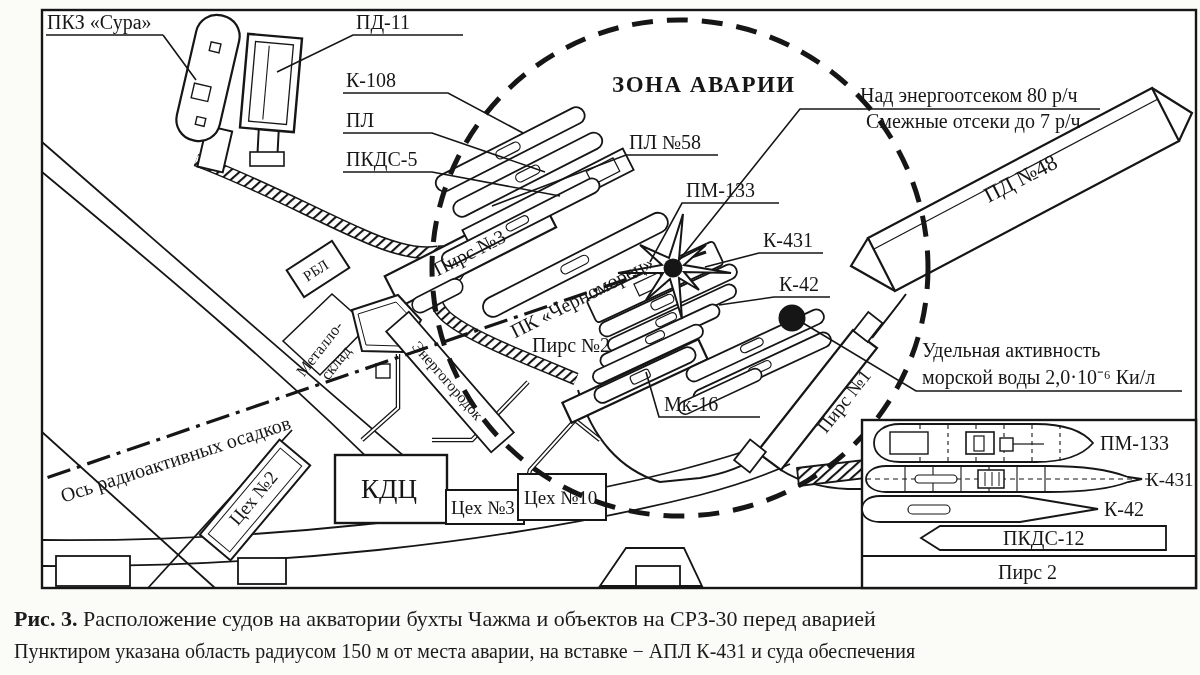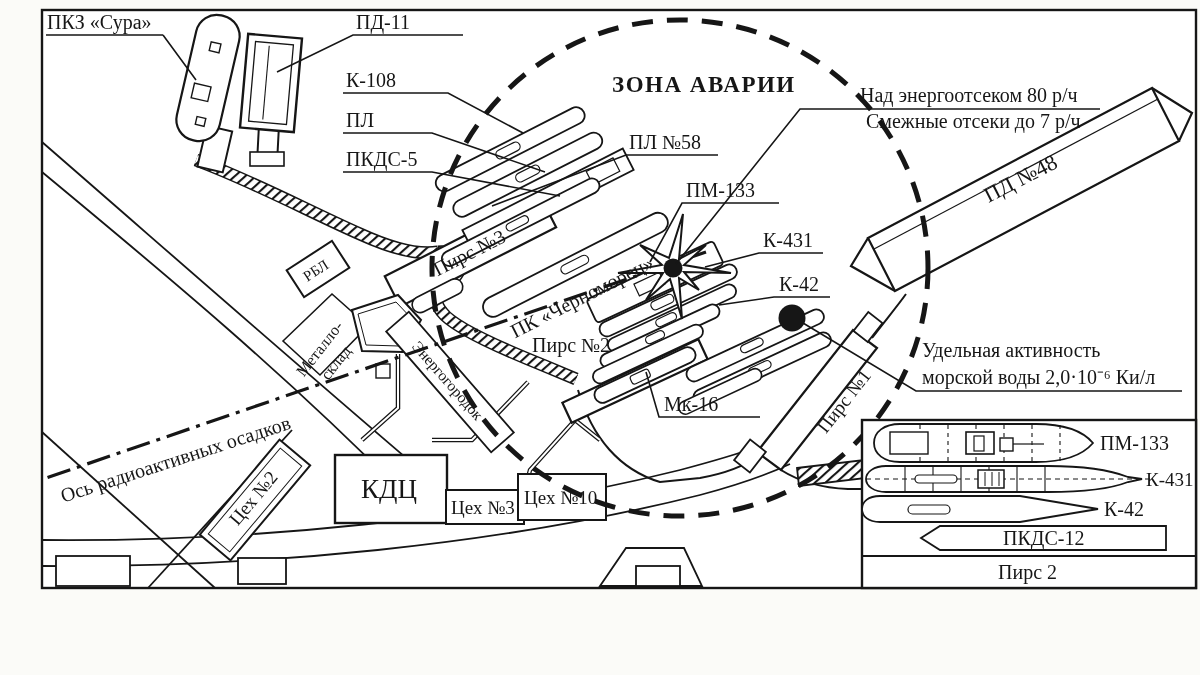--- a/index.html
+++ b/index.html
@@ -236,13 +236,15 @@
     <polygon points="940,526 1166,526 1166,550 940,550 921,538" fill="#ffffff" stroke="#161616" stroke-width="1.8"></polygon>
     <line x1="862" y1="556" x2="1196" y2="556" stroke="#161616" stroke-width="2"></line>
     <text x="1100" y="450" font-size="20">ПМ-133</text>
     <text x="1146" y="486" font-size="19">К-431</text>
     <text x="1104" y="516" font-size="20">К-42</text>
     <text x="1003" y="545" font-size="20">ПКДС-12</text>
     <text x="998" y="579" font-size="20">Пирс 2</text>
   </g>
 </svg>
 
+<div class="caption cap1"><b>Рис. 3.</b><span> Расположение судов на акватории бухты Чажма и объектов на СРЗ-30 перед аварией</span></div>
+<div class="caption cap2">Пунктиром указана область радиусом 150 м от места аварии, на вставке − АПЛ К-431 и суда обеспечения</div>
 </div>
 
 </body></html>

